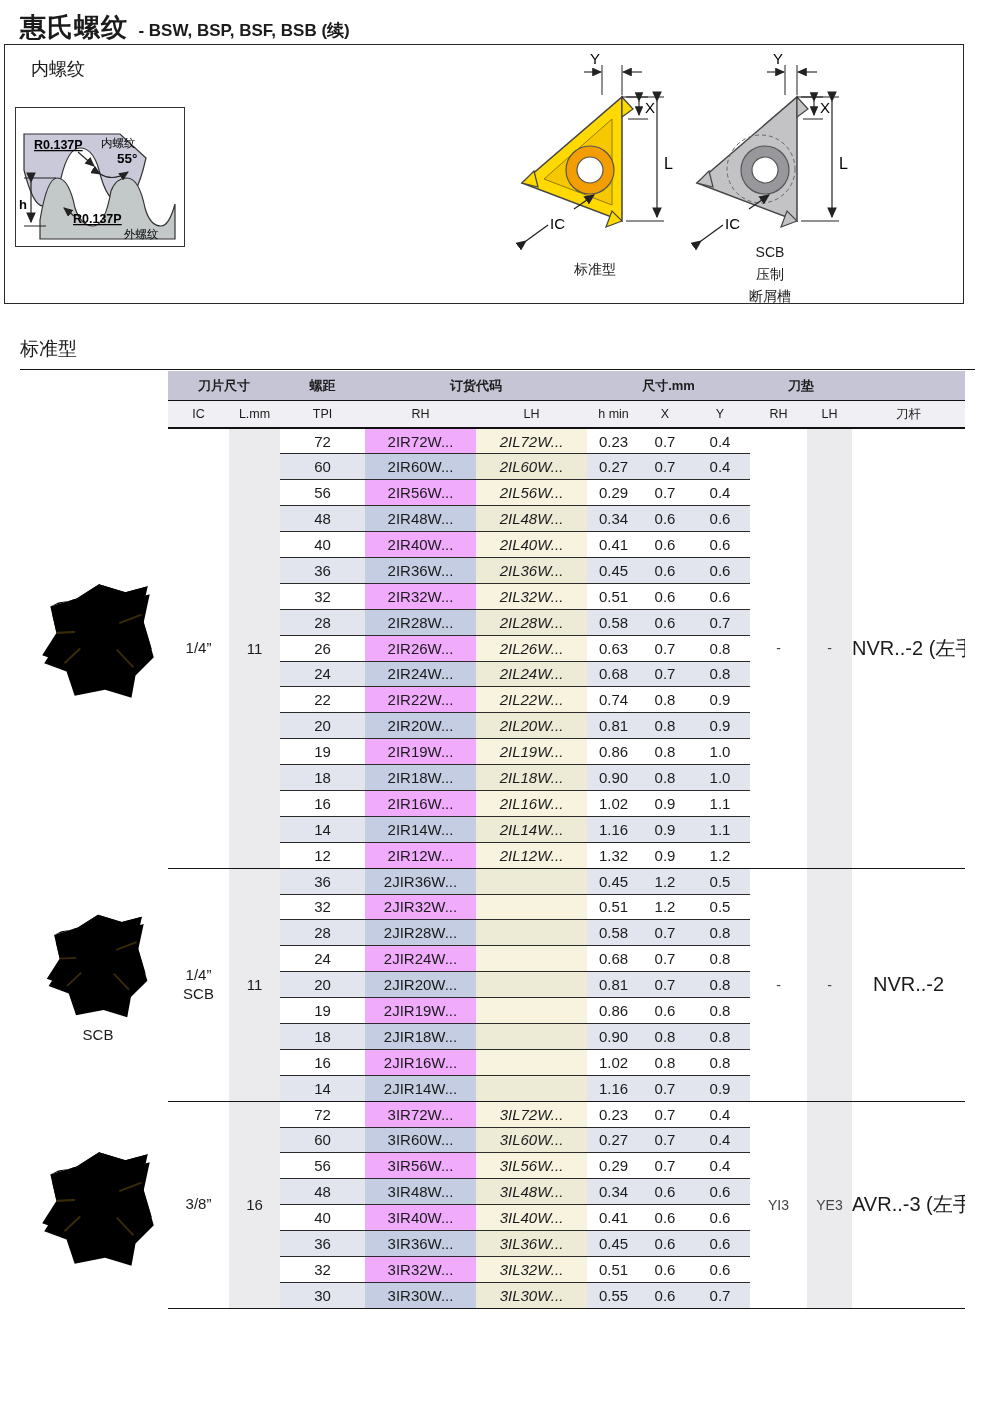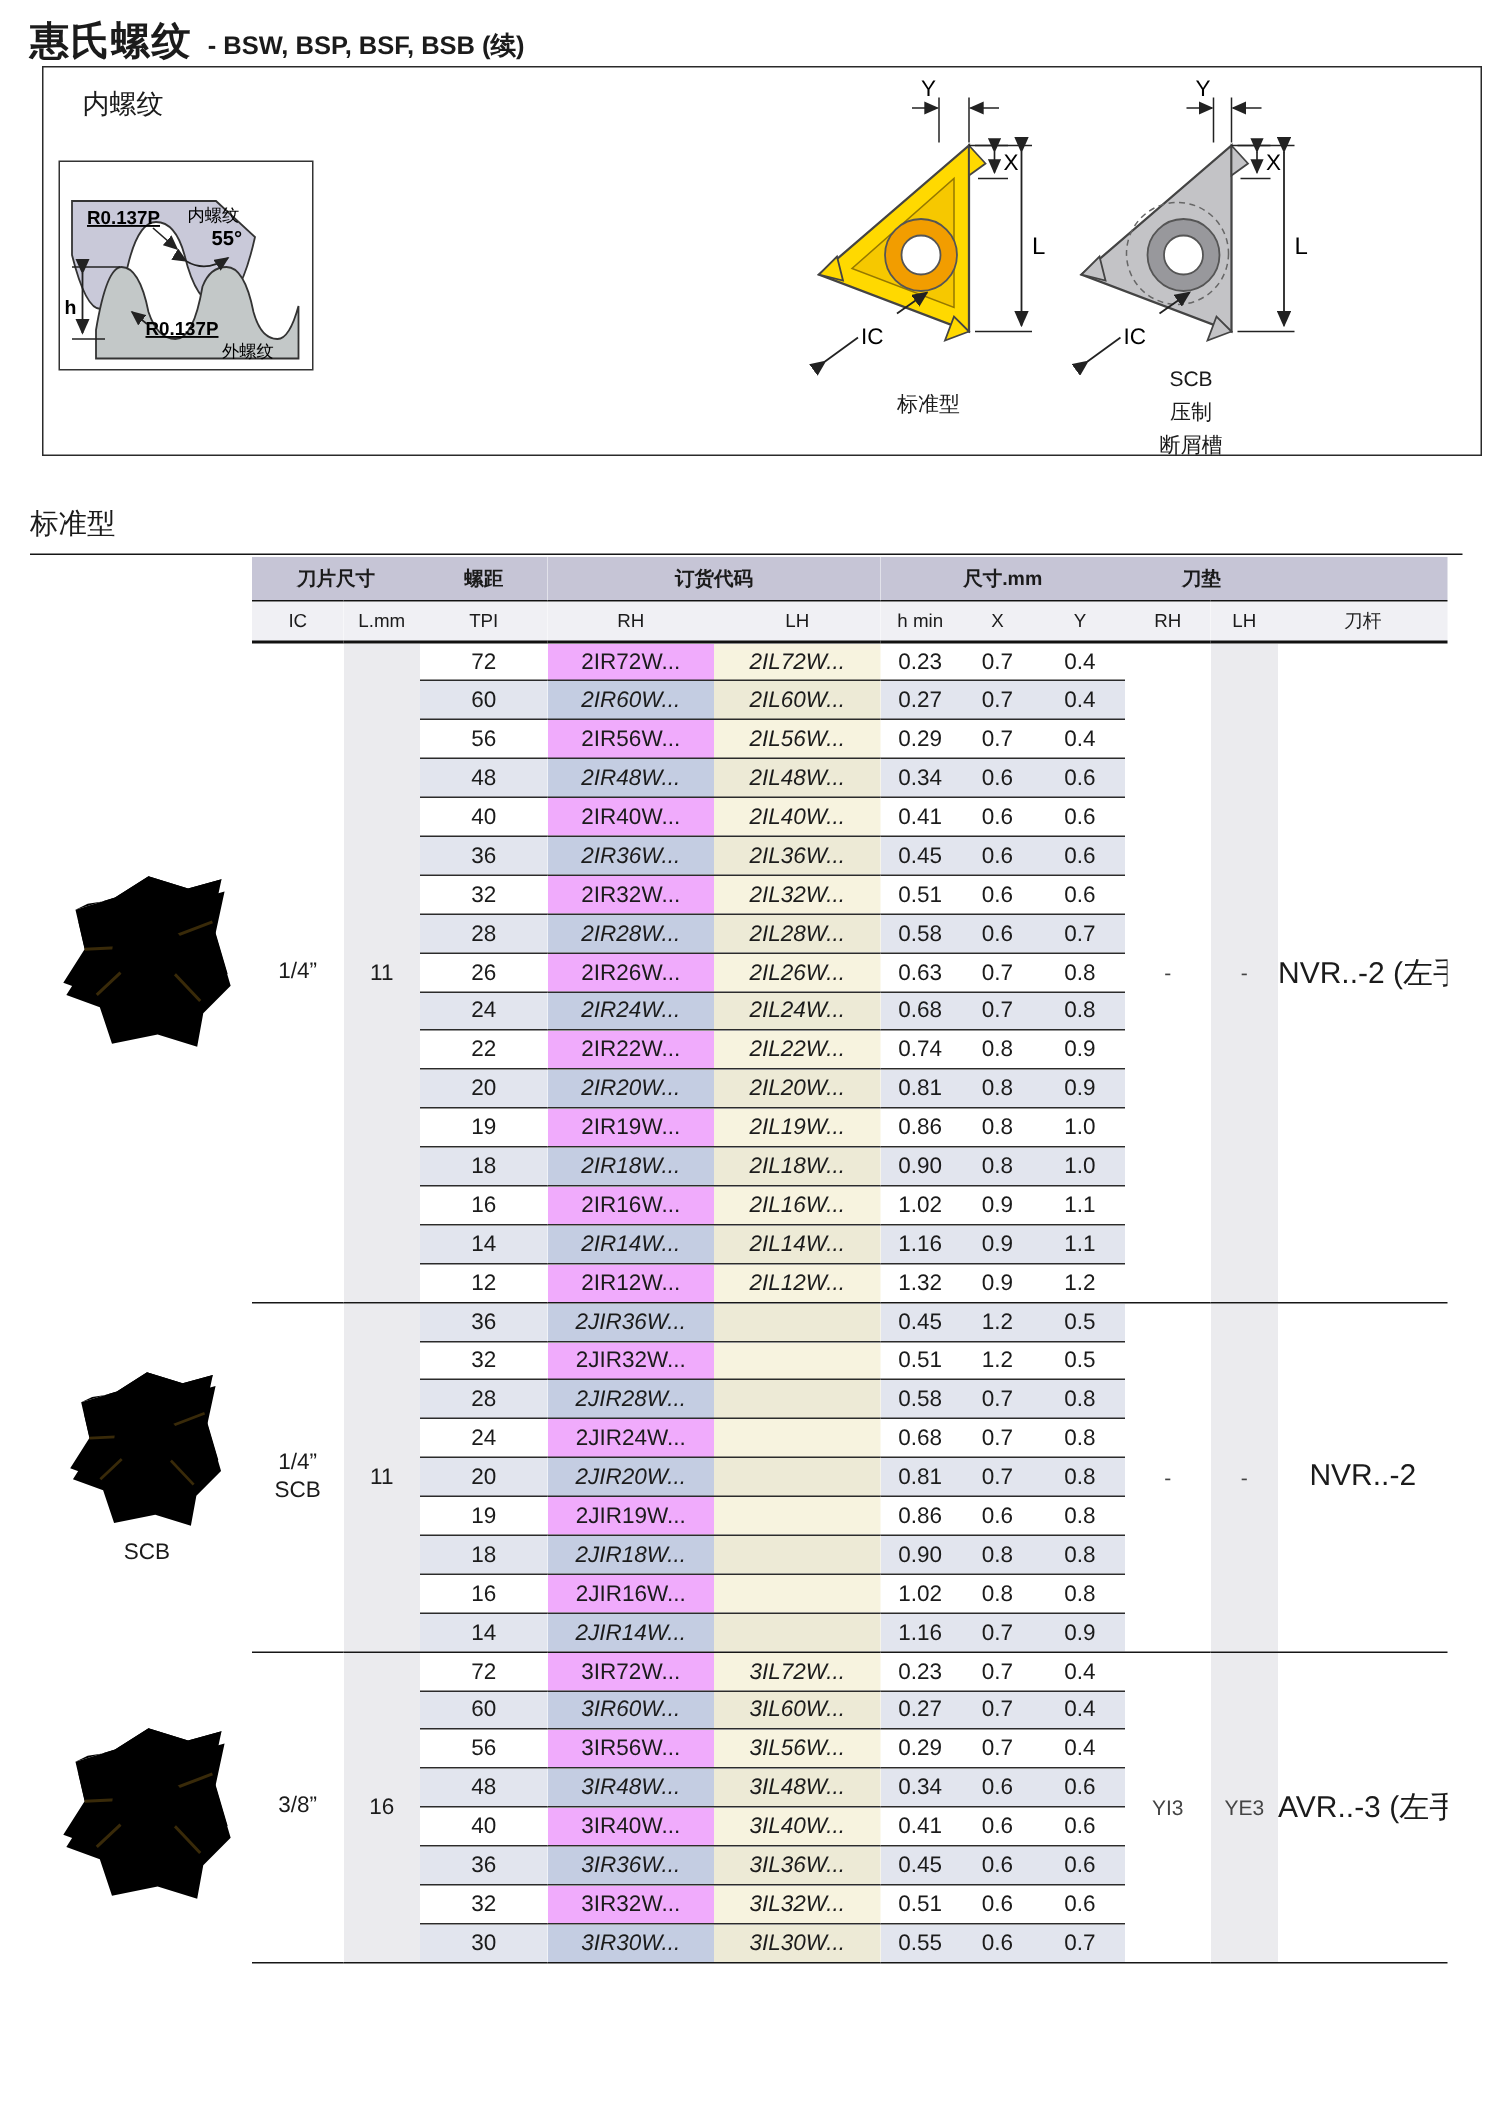--- a/index.html
+++ b/index.html
@@ -3,21 +3,21 @@
 <meta charset="utf-8">
 <style>
   html,body{margin:0;padding:0;background:#fff;}
   .page{position:relative;width:1000px;height:1414px;background:#fff;overflow:hidden;
         font-family:"Liberation Sans","DejaVu Sans",sans-serif;color:#1b1b1b;}
   
   .title{position:absolute;left:20px;top:10px;white-space:nowrap;text-align:center;}
   .t-main{font-size:26px;font-weight:bold;letter-spacing:1px;}
   .t-sub{font-size:17px;font-weight:600;margin-left:6px;}
   
-  .panel{position:absolute;left:28px;top:44px;width:958px;height:258px;border:1.5px solid #2a2a2a;background:#fff;}
+  .panel{position:absolute;left:4px;top:44px;width:958px;height:258px;border:1.5px solid #2a2a2a;background:#fff;}
   .panel-label{position:absolute;left:26px;top:12px;font-size:18px;}
   .diagram-box{position:absolute;left:10px;top:62px;width:168px;height:138px;border:1px solid #333;background:#fff;}
   .defs{position:absolute;left:10px;top:208px;font-size:14.5px;line-height:1.42;}
   .draw-std{position:absolute;left:497px;top:6px;}
   .draw-scb{position:absolute;left:672px;top:6px;}
   .cap-std{position:absolute;left:520px;top:216px;width:140px;text-align:center;font-size:14px;}
   .cap-scb{position:absolute;left:695px;top:196px;width:140px;text-align:center;font-size:14px;line-height:1.58;}
   
   .section-title{position:absolute;left:20px;top:336px;font-size:19px;}
   .rule{position:absolute;left:20px;top:369px;width:955px;height:0;border-top:1.6px solid #151515;}
@@ -30,21 +30,21 @@
   thead th.big{font-size:17px;}
   thead th.mid{font-size:15px;}
   thead th.cjk{font-size:13px;}
   tbody tr{height:25.9px;}
   tbody td{font-size:15px;}
   td.seg{border-bottom:1px solid #2b2b2b;}
   tr.gend td.seg{border-bottom:1.6px solid #161616;}
   td.ic,td.lmm,td.pad,td.holder{border-bottom:1.6px solid #161616;}
   tr.stripe td.seg{background:#e2e5ee;}
   td.col-rh{background:#f0abfc;}
-  tr.stripe td.col-rh{background:#c4cde2;font-style:italic;}
+  tr.stripe td.col-rh{background:#c4cde2;}
   td.col-lh{background:#f7f3df;font-style:italic;}
   tr.stripe td.col-lh{background:#edead6;}
   td.colgray{background:#ebebee;}
   td.pad{font-size:14px;color:#444;}
   td.holder{font-size:20px;text-align:center;}
   td.ic .ic2{display:block;line-height:1.25;}
   td.ic{line-height:1.25;}
   
   .photo{position:absolute;}
   .photo-cap{position:absolute;font-size:15px;text-align:center;}

